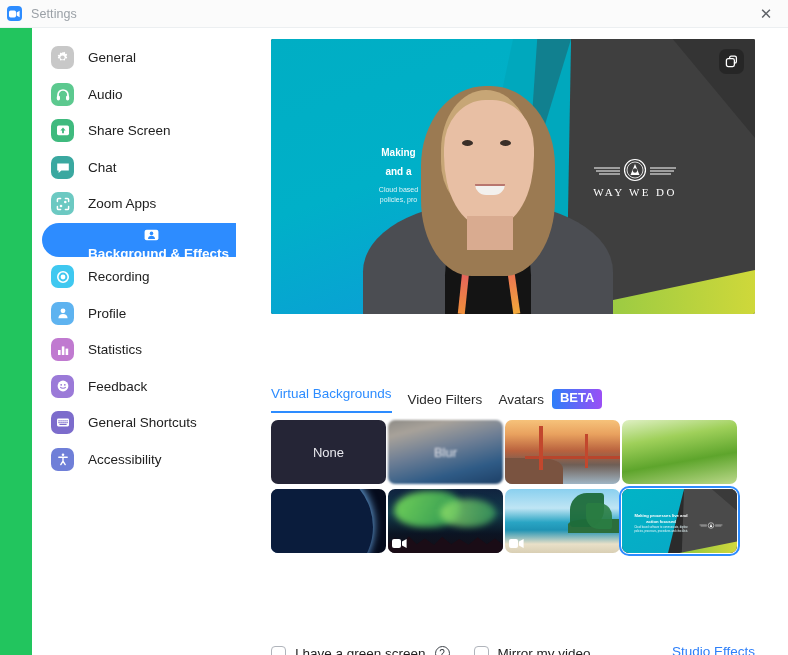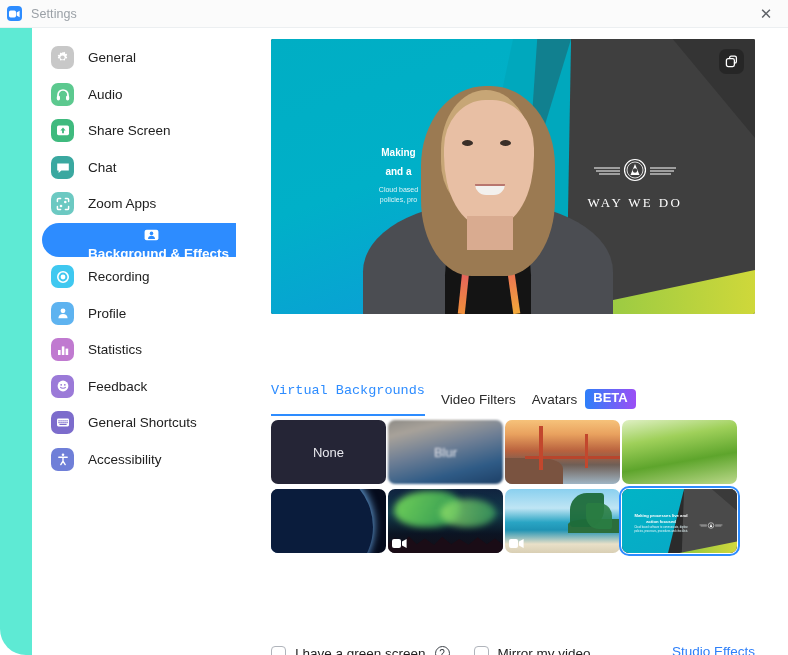--- a/index.html
+++ b/index.html
@@ -1,21 +1,21 @@
 <!DOCTYPE html>
 <html><head>
 <meta charset="utf-8">
 <style>
   * { box-sizing: border-box; margin: 0; padding: 0; }
   html, body {
     width: 788px; height: 655px;
     font-family: "Liberation Sans", "DejaVu Sans", sans-serif;
     background: #ffffff; overflow: hidden;
   }
-  #app { position: relative; width: 788px; height: 655px; background:#5eead4;border-radius:26px; }
+  #app { position: relative; width: 788px; height: 655px; background:#22c55e; }
 
   
   .titlebar {
     position:absolute; top:0; left:0; width:788px; height:28px;
     background:#fbfbfb; border-bottom:1px solid #eceff1;
     display:flex; align-items:center;
   }
   .zoom-logo {
     width:15px; height:15px; margin-left:7px; border-radius:4px;
     background:#2d8cff; display:flex; align-items:center; justify-content:center;
@@ -93,21 +93,21 @@
   .bg-sub {
     position:absolute; left:40px; top:146px; width:175px;
     color:#dff4f7; font-size:7px; line-height:10px; text-align:center;
   }
   .wwd-logo {
     position:absolute; left:310px; top:118px; width:108px;
     display:flex; flex-direction:column; align-items:center; color:#fff;
   }
   .wwd-logo svg { display:block; }
   .wwd-text {
-    font-size:13px; letter-spacing:2.4px; margin-top:12px;
+    font-size:11px; letter-spacing:2.4px; margin-top:3px;
     font-family:"Liberation Serif", serif; color:#fff;
   }
   
   .person { position:absolute; left:92px; bottom:0; width:250px; height:250px; }
   .p-body {
     position:absolute; left:0; bottom:0; width:250px; height:112px;
     background:#4b4d52; border-radius:48% 48% 0 0 / 62% 62% 0 0;
   }
   .p-shirt {
     position:absolute; left:82px; bottom:0; width:86px; height:88px;
@@ -150,21 +150,21 @@
     border-radius:7px; background:rgba(30,30,30,.62);
     display:flex; align-items:center; justify-content:center;
   }
 
   
   .tabs-row {
     position:absolute; left:35px; top:358px; width:484px; height:26px;
     display:flex; align-items:center;
   }
   .tab { font-size:13.5px; color:#2b2b2b; margin-right:16px; cursor:default; white-space:nowrap; }
-  .tab.active { color:#2d8cff; border-bottom:2px solid #2d8cff; padding-bottom:16px;font-family:Liberation Mono, monospace; }
+  .tab.active { color:#2d8cff; border-bottom:2px solid #2d8cff; padding-bottom:10px; }
   .beta-badge {
     font-size:13px; color:#fff; font-weight:bold; padding:2px 8px 3px; border-radius:4px;
     background:linear-gradient(90deg,#2d7ff9 0%,#9b4ef5 100%); line-height:1.1;
   }
 
   
   .grid-wrap { position:absolute; left:35px; top:392px; width:484px; height:144px; }
   .grid { display:grid; grid-template-columns:repeat(4,115px); gap:5px 2px; }
   .thumb {
     position:relative; width:115px; height:64px; border-radius:7px; overflow:hidden;

